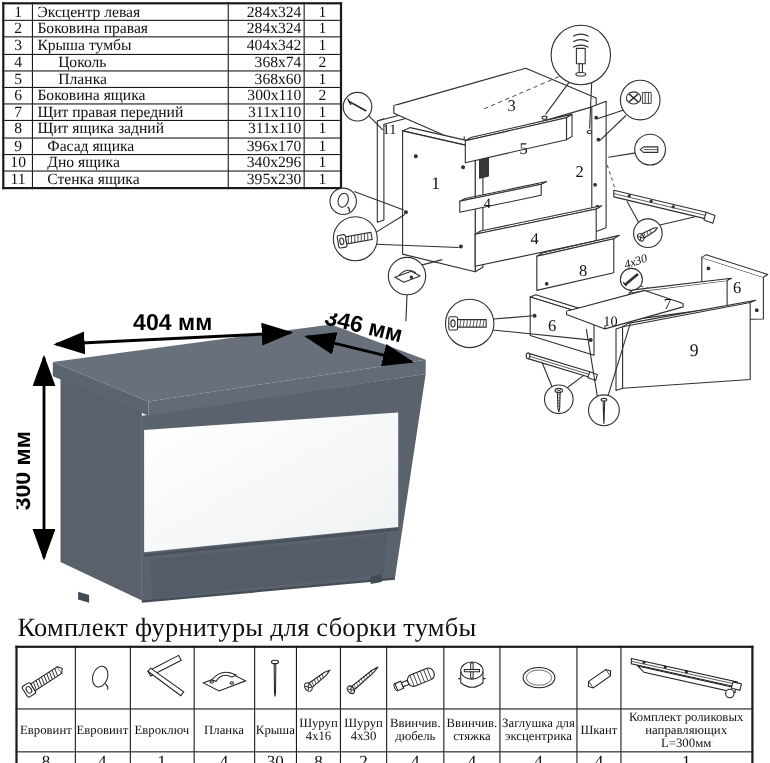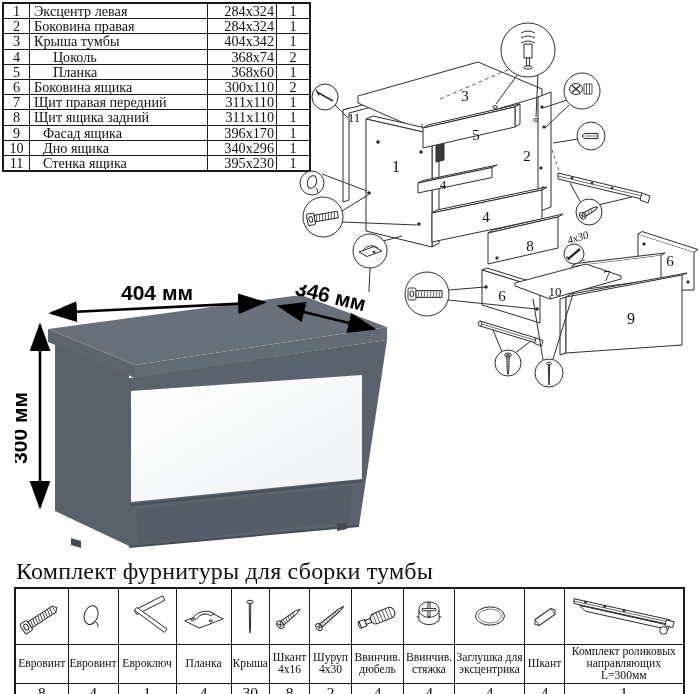--- a/index.html
+++ b/index.html
@@ -487,21 +487,21 @@
               <path d="M100,30 l8,2 l-1.5,6 l-8,-2 z"></path>
             </svg>
           </td>
       </tr>
       <tr class="labels">
         <td>Евровинт</td>
         <td>Евровинт</td>
         <td>Евроключ</td>
         <td>Планка</td>
         <td>Крыша</td>
-        <td>Шкант 4x16</td>
+        <td>Шуруп 4x16</td>
         <td>Шуруп 4x30</td>
         <td>Ввинчив. дюбель</td>
         <td>Ввинчив. стяжка</td>
         <td>Заглушка для эксцентрика</td>
         <td>Шкант</td>
         <td>Комплект роликовых направляющих L=300мм</td>
       </tr>
       <tr class="qtys">
         <td>8</td>
         <td>4</td>

